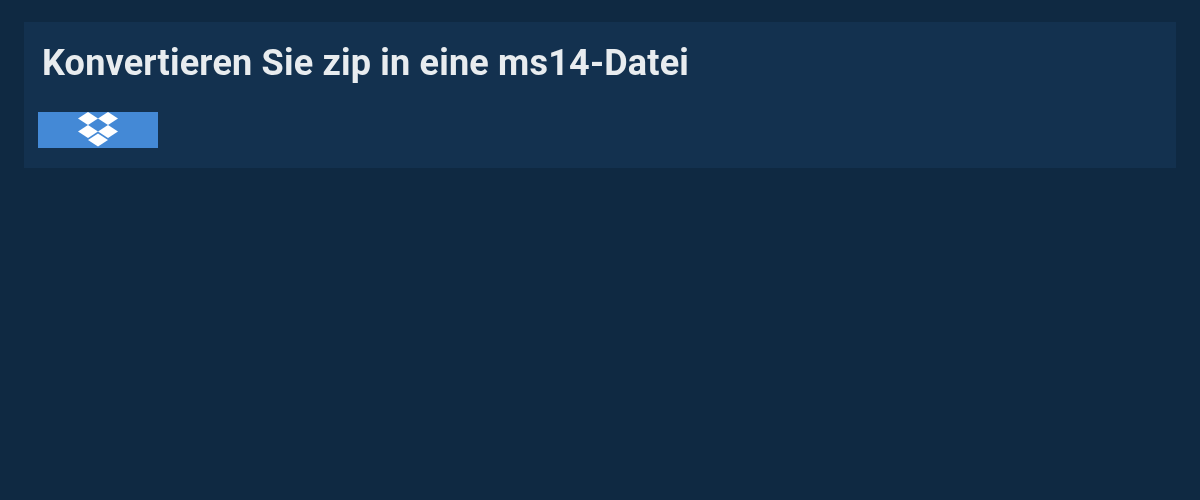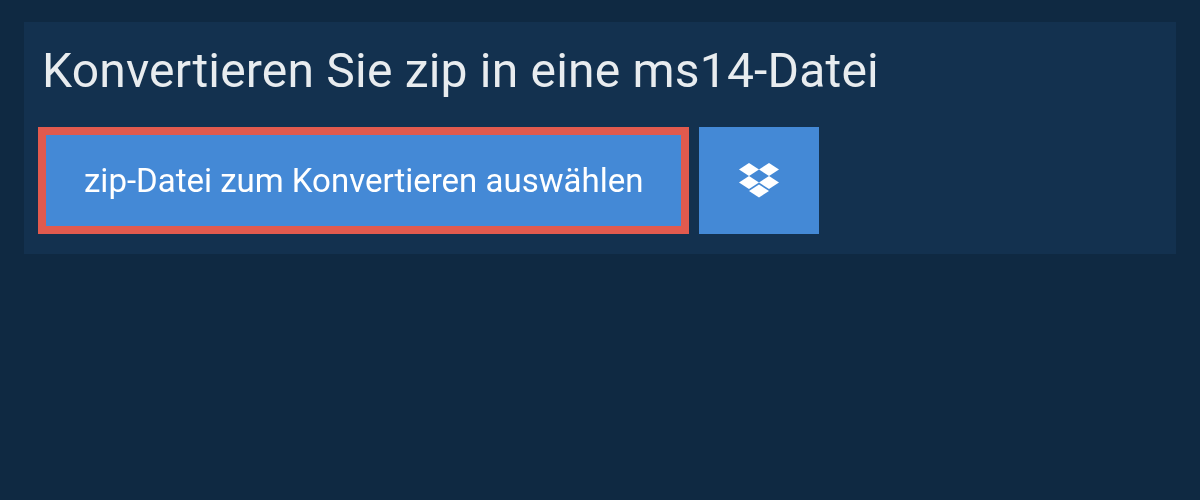--- a/index.html
+++ b/index.html
@@ -14,22 +14,22 @@
       font-family: -apple-system, BlinkMacSystemFont, "Segoe UI", Roboto, Helvetica, Arial, sans-serif;
       overflow: hidden;
     }
     .panel {
       background-color: #13314f;
       margin: 22px 24px;
       padding: 0;
     }
     .heading {
       color: #e8ecef;
-      font-size: 48px;
-      font-weight: 400;
+      font-size: 36px;
+      font-weight: 700;
       padding: 20px 18px 28px 18px;
       letter-spacing: 0.2px;
     }
     .button-row {
       display: flex;
       padding: 0 14px 20px 14px;
       gap: 10px;
       align-items: stretch;
     }
     .select-button {
@@ -59,23 +59,20 @@
       height: 36px;
       fill: #ffffff;
     }
   </style>
 </head>
 <body>
 
 <div class="panel">
   <h1 class="heading">Konvertieren Sie zip in eine ms14-Datei</h1>
   <div class="button-row">
-    <div class="select-button">
-      <span>zip-Datei zum Konvertieren auswählen</span>
-    </div>
     <div class="dropbox-button">
       <svg class="dropbox-icon" viewBox="0 0 40 36">
         <path d="M10 0 L20 6.5 L10 13 L0 6.5 Z"></path>
         <path d="M30 0 L40 6.5 L30 13 L20 6.5 Z"></path>
         <path d="M10 13 L20 19.5 L10 26 L0 19.5 Z"></path>
         <path d="M30 13 L40 19.5 L30 26 L20 19.5 Z"></path>
         <path d="M20 21.5 L30 28 L20 34.5 L10 28 Z"></path>
       </svg>
     </div>
   </div>

